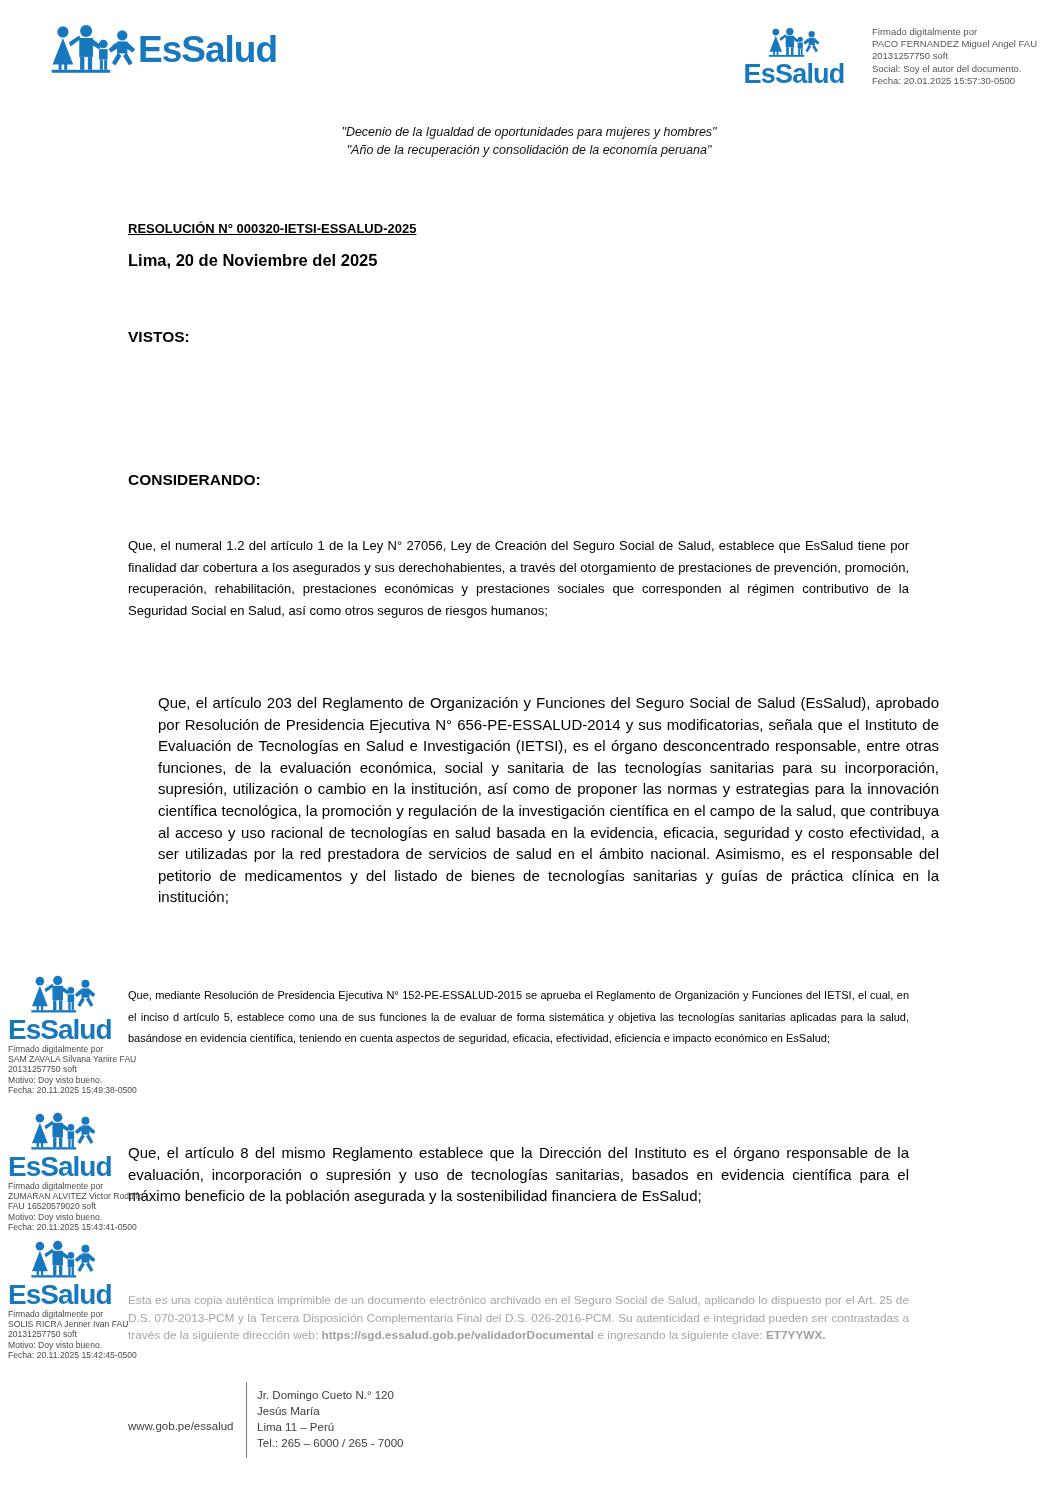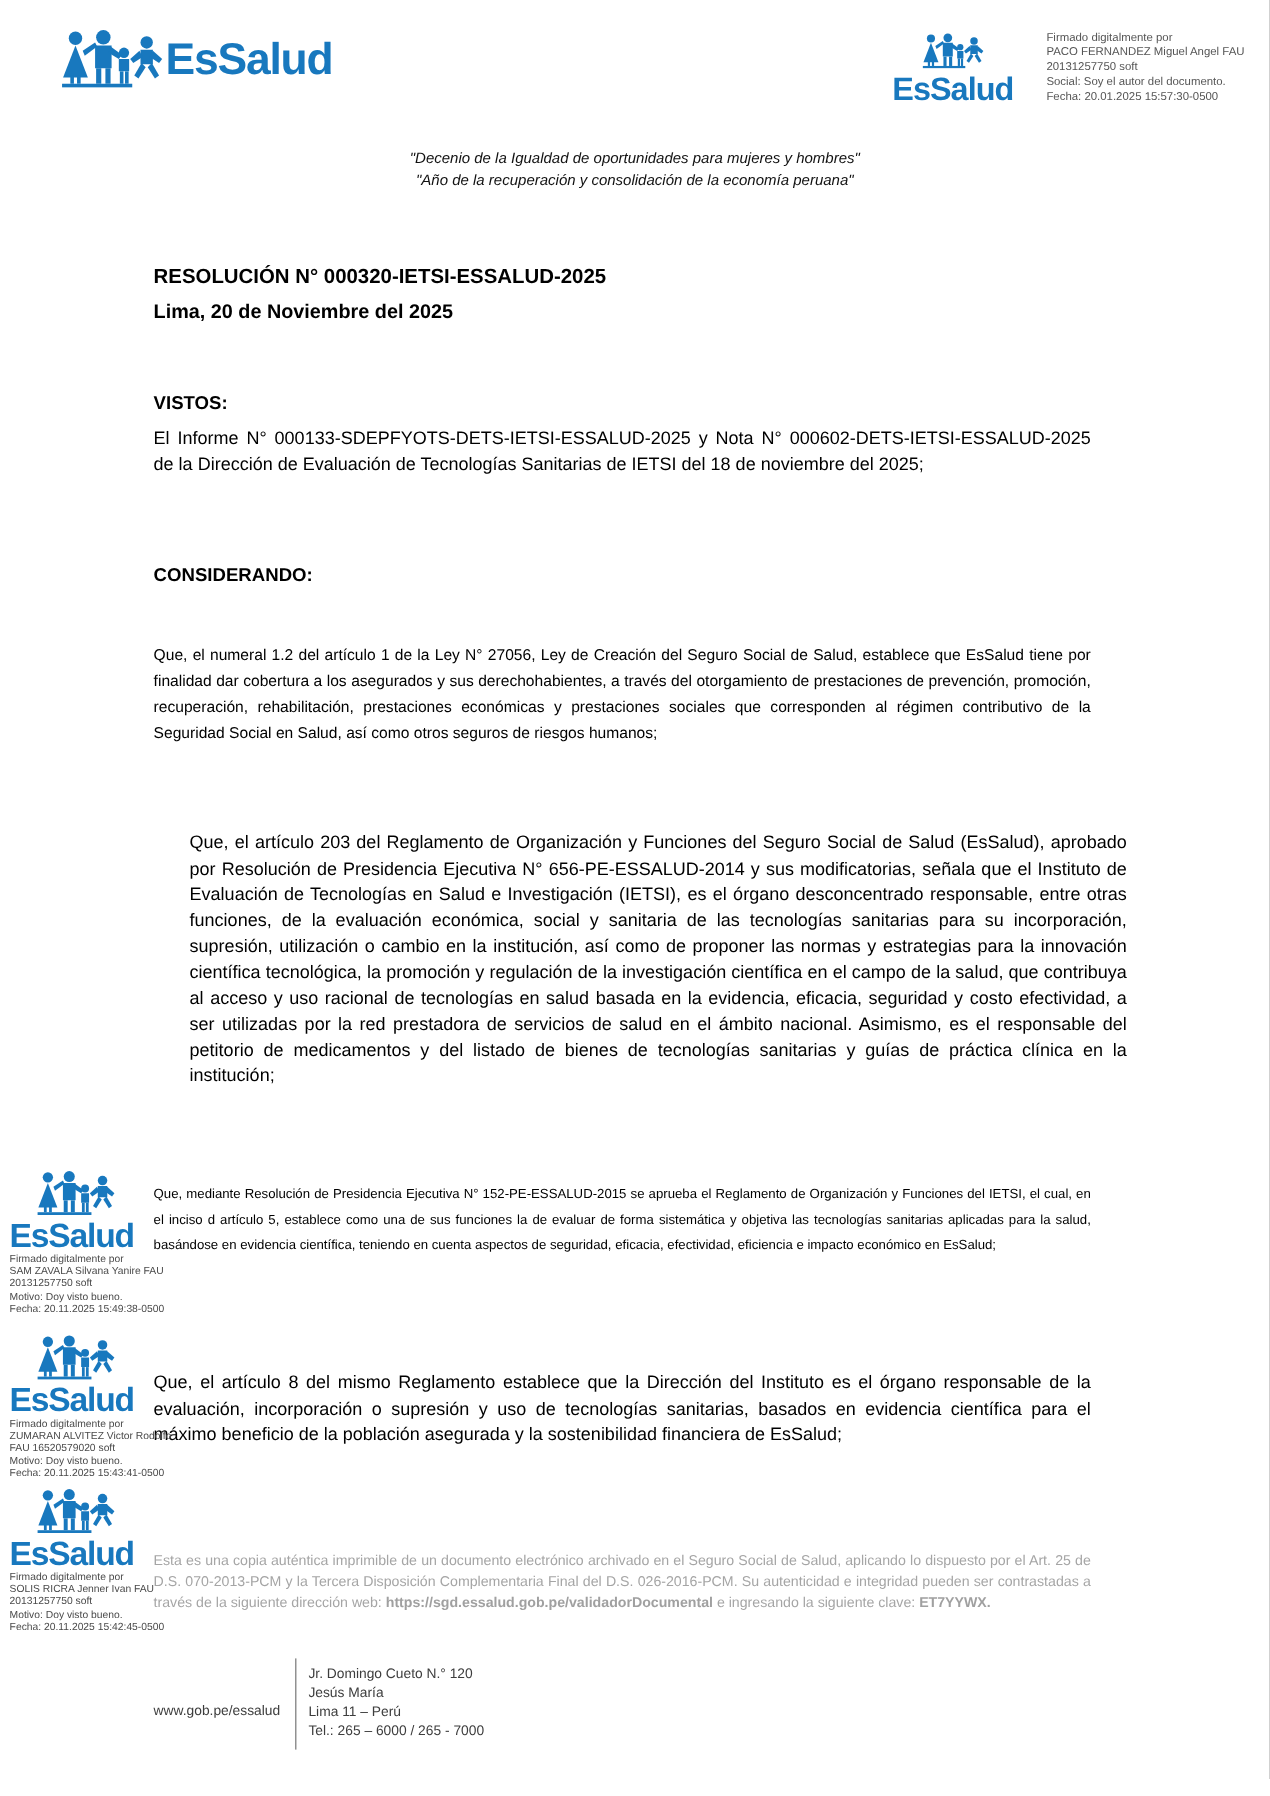--- a/index.html
+++ b/index.html
@@ -16,21 +16,21 @@
   .sig-header { position:absolute; left:744px; top:26px; display:flex; align-items:flex-start; }
   .sig-header .logo-stack { display:flex; flex-direction:column; align-items:center; width:100px; }
   .sig-header .logo-stack svg { width:52px; height:34px; }
   .sig-header .logo-stack .wordmark { font-size:27px; font-weight:bold; color:#1878be; letter-spacing:-0.8px; line-height:28px; }
   .sig-header .sig-text { margin-left:28px; padding-top:0; }
   .sig-text .line { font-size:9.5px; line-height:12.2px; color:#555; }
   
   .mottos { position:absolute; left:0; top:123px; width:1058px; text-align:center; }
   .mottos .motto { font-style:italic; font-size:12.5px; line-height:18px; color:#111; }
   
-  .doc-title   { position:absolute; left:128px; top:221px; font-size:17px; font-weight:bold; }
+  .doc-title   { position:absolute; left:128px; top:221px; font-size:13px; font-weight:bold;text-decoration:underline; }
   .doc-date    { position:absolute; left:128px; top:251px; font-size:16.5px; font-weight:bold; }
   .h-vistos    { position:absolute; left:128px; top:328px; font-size:15.5px; font-weight:bold; }
   .p-vistos    { position:absolute; left:128px; top:355px; width:781px; font-size:15px; line-height:21.6px; text-align:justify; }
   .h-consid    { position:absolute; left:128px; top:471px; font-size:15.5px; font-weight:bold; }
   .p1 { position:absolute; left:128px; top:535px;  width:781px; font-size:13px; line-height:21.6px; text-align:justify; }
   .p2 { position:absolute; left:128px; top:692px;  width:781px; font-size:15px; line-height:21.6px; text-align:justify;margin-left:30px; }
   .p3 { position:absolute; left:128px; top:985px;  width:781px; font-size:11px; line-height:21.6px; text-align:justify; }
   .p4 { position:absolute; left:128px; top:1142px; width:781px; font-size:15px; line-height:21.6px; text-align:justify; }
   
   .stamp { position:absolute; left:8px; width:150px; }
@@ -112,21 +112,20 @@
 
   <div class="mottos">
     <div class="motto">"Decenio de la Igualdad de oportunidades para mujeres y hombres"</div>
     <div class="motto">"Año de la recuperación y consolidación de la economía peruana"</div>
   </div>
 
   <div class="doc-title">RESOLUCIÓN N° 000320-IETSI-ESSALUD-2025</div>
   <div class="doc-date">Lima, 20 de Noviembre del 2025</div>
 
   <div class="h-vistos">VISTOS:</div>
-  <p class="p-vistos">El Informe N° 000133-SDEPFYOTS-DETS-IETSI-ESSALUD-2025 y Nota N° 000602-DETS-IETSI-ESSALUD-2025 de la Dirección de Evaluación de Tecnologías Sanitarias de IETSI del 18 de noviembre del 2025;</p>
 
   <div class="h-consid">CONSIDERANDO:</div>
   <p class="p1">Que, el numeral 1.2 del artículo 1 de la Ley N° 27056, Ley de Creación del Seguro Social de Salud, establece que EsSalud tiene por finalidad dar cobertura a los asegurados y sus derechohabientes, a través del otorgamiento de prestaciones de prevención, promoción, recuperación, rehabilitación, prestaciones económicas y prestaciones sociales que corresponden al régimen contributivo de la Seguridad Social en Salud, así como otros seguros de riesgos humanos;</p>
   <p class="p2">Que, el artículo 203 del Reglamento de Organización y Funciones del Seguro Social de Salud (EsSalud), aprobado por Resolución de Presidencia Ejecutiva N° 656-PE-ESSALUD-2014 y sus modificatorias, señala que el Instituto de Evaluación de Tecnologías en Salud e Investigación (IETSI), es el órgano desconcentrado responsable, entre otras funciones, de la evaluación económica, social y sanitaria de las tecnologías sanitarias para su incorporación, supresión, utilización o cambio en la institución, así como de proponer las normas y estrategias para la innovación científica tecnológica, la promoción y regulación de la investigación científica en el campo de la salud, que contribuya al acceso y uso racional de tecnologías en salud basada en la evidencia, eficacia, seguridad y costo efectividad, a ser utilizadas por la red prestadora de servicios de salud en el ámbito nacional. Asimismo, es el responsable del petitorio de medicamentos y del listado de bienes de tecnologías sanitarias y guías de práctica clínica en la institución;</p>
   <p class="p3">Que, mediante Resolución de Presidencia Ejecutiva N° 152-PE-ESSALUD-2015 se aprueba el Reglamento de Organización y Funciones del IETSI, el cual, en el inciso d artículo 5, establece como una de sus funciones la de evaluar de forma sistemática y objetiva las tecnologías sanitarias aplicadas para la salud, basándose en evidencia científica, teniendo en cuenta aspectos de seguridad, eficacia, efectividad, eficiencia e impacto económico en EsSalud;</p>
   <p class="p4">Que, el artículo 8 del mismo Reglamento establece que la Dirección del Instituto es el órgano responsable de la evaluación, incorporación o supresión y uso de tecnologías sanitarias, basados en evidencia científica para el máximo beneficio de la población asegurada y la sostenibilidad financiera de EsSalud;</p>
 
   <div class="stamp stamp-1">
     <div class="icon-wrap">
         <svg>

